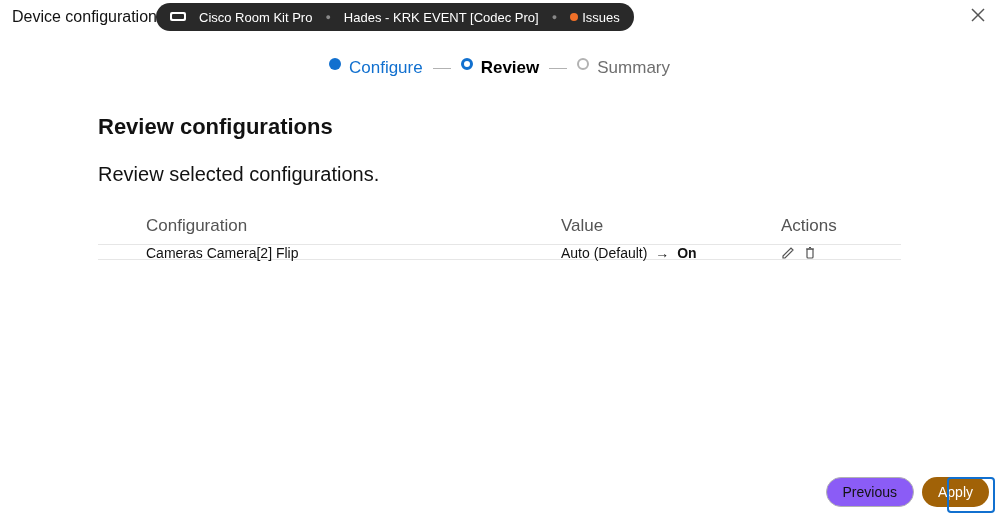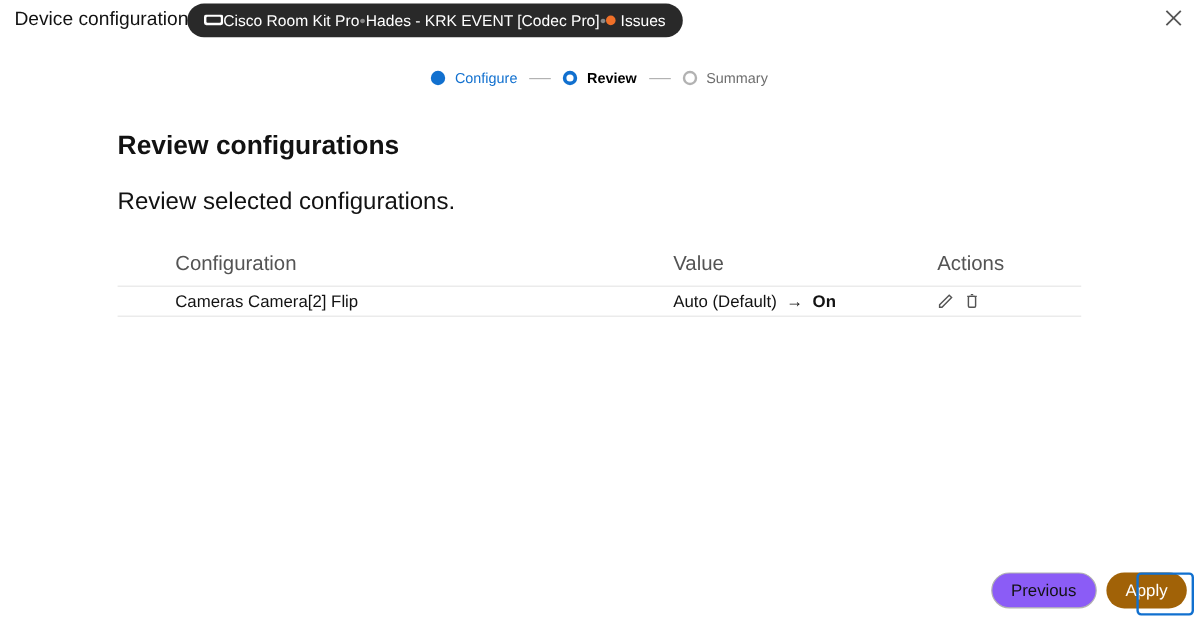--- a/index.html
+++ b/index.html
@@ -31,21 +31,21 @@
     .context-pill {
       position: absolute;
       left: 156px;
       top: 3px;
       height: 28px;
       background: #292929;
       border-radius: 14px;
       display: flex;
       align-items: center;
       padding: 0 14px;
-      gap: 0;
+      gap: 13px;
       color: #fff;
       font-size: 13px;
     }
     .device-icon {
       display: inline-flex;
       align-items: center;
     }
     .device-icon svg {
       fill: #fff;
     }
@@ -84,23 +84,22 @@
     .stepper {
       display: flex;
       align-items: center;
       justify-content: center;
       gap: 10px;
       margin-top: 24px;
       margin-bottom: 36px;
     }
     .step {
       display: flex;
-      align-items: center;
       gap: 8px;
-      font-size: 12px;
+      font-size: 17px;
     }
     .step-circle {
       width: 12px;
       height: 12px;
       border-radius: 50%;
       display: inline-block;
     }
     .step-circle.done {
       background: #1170cf;
       border: none;
@@ -151,21 +150,21 @@
       font-size: 17px;
       color: #545454;
     }
     .thead .th-config { padding-left: 0; }
     .row {
       display: grid;
       grid-template-columns: 48px 1fr 220px 120px;
       align-items: center;
       border-top: 1px solid #e6e6e6;
       border-bottom: 1px solid #e6e6e6;
-      height: 26px;
+      height: 16px;
       font-size: 14px;
       color: #121212;
     }
     .actions-cell {
       display: flex;
       gap: 8px;
       align-items: center;
     }
     .action-icon {
       width: 14px;

